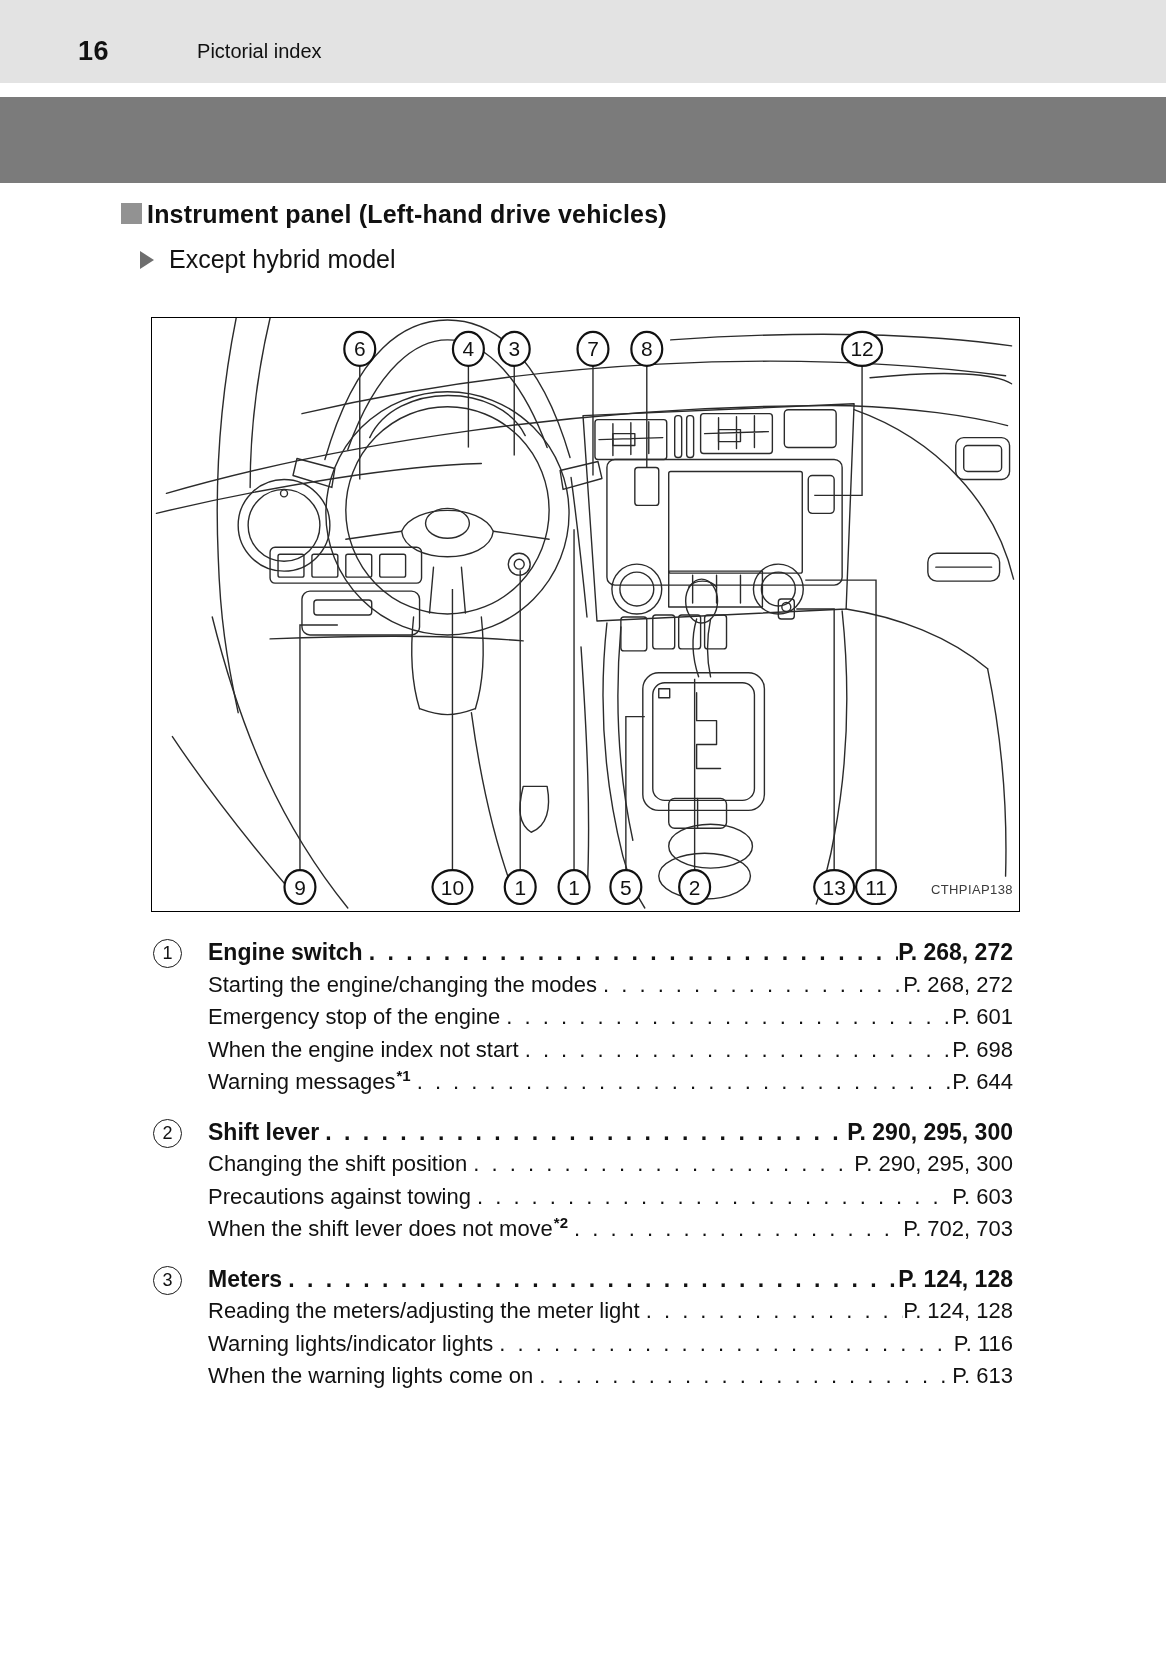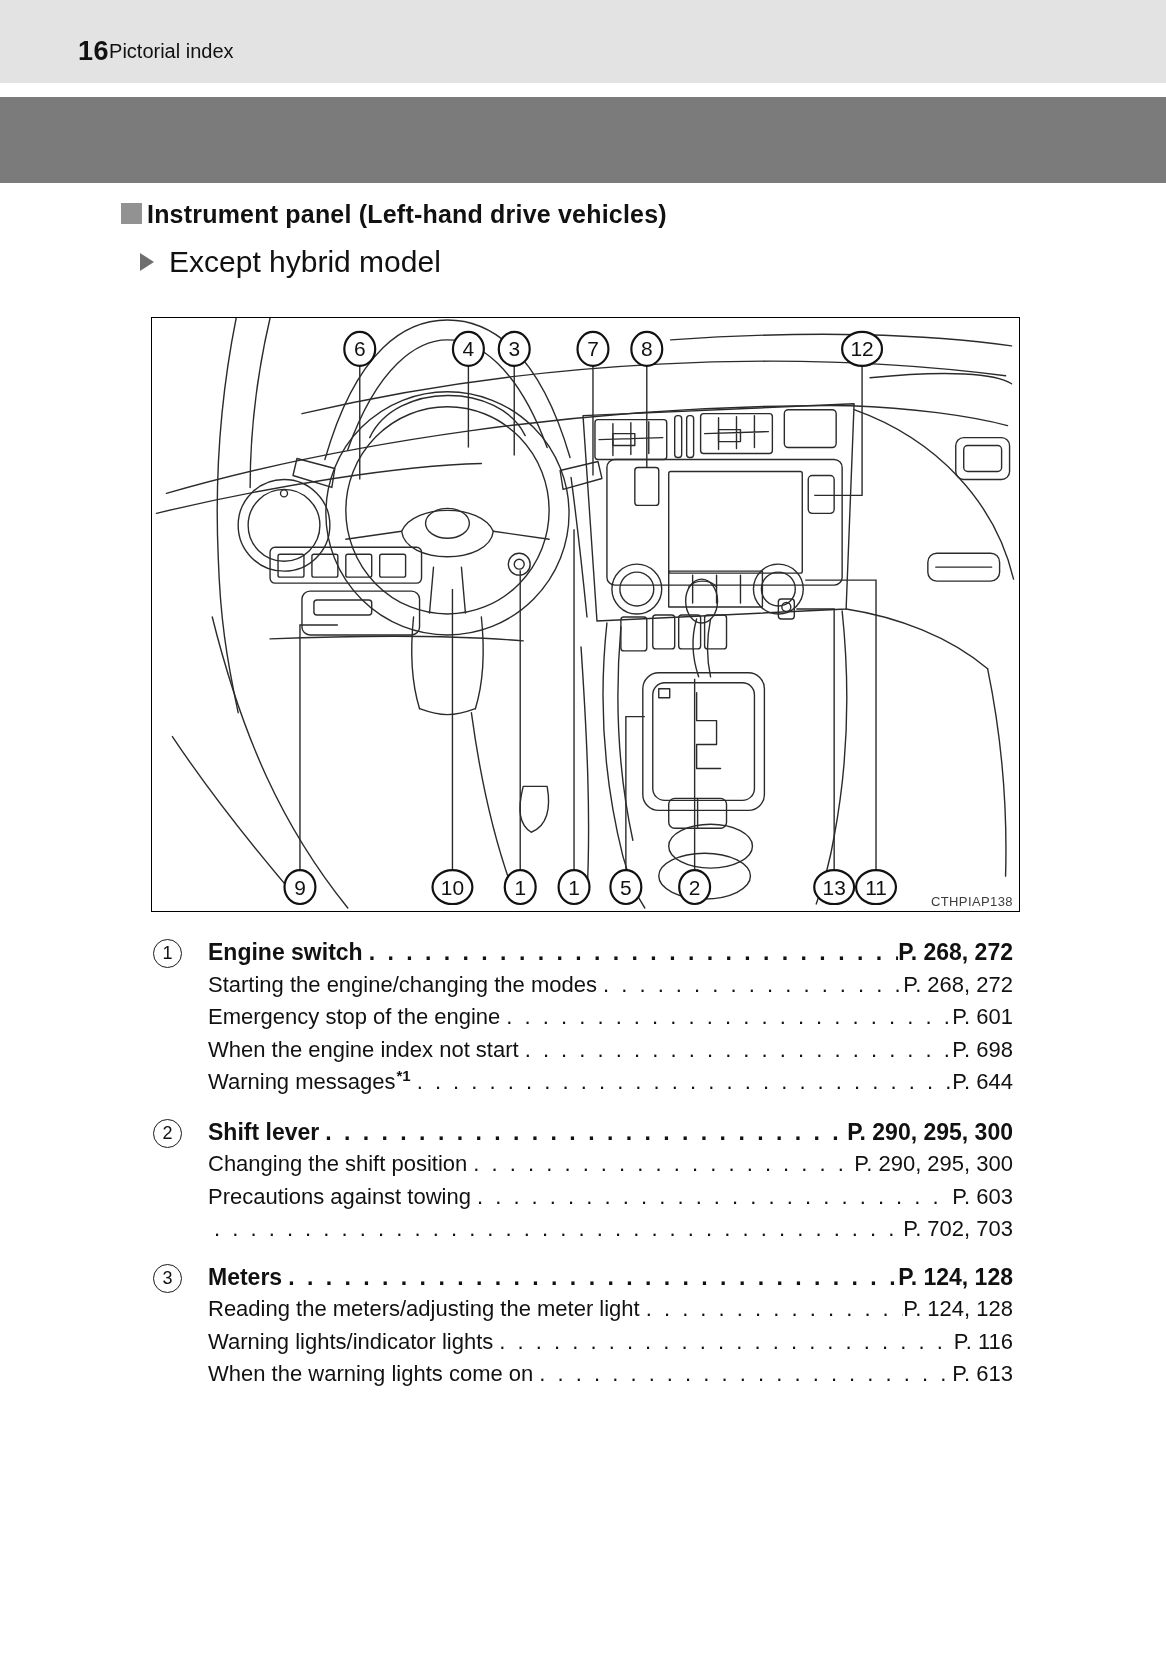--- a/index.html
+++ b/index.html
@@ -6,35 +6,35 @@
   .page{
     position:relative;width:1166px;height:1654px;background:#ffffff;overflow:hidden;
     font-family:"Liberation Sans","DejaVu Sans",sans-serif;color:#111;
   }
   
   .band-light{
     position:absolute;left:0;top:0;width:1166px;height:83px;background:#e3e3e3;
     display:flex;align-items:center;padding-top:20px;box-sizing:border-box;
   }
   .page-num{font-size:27px;font-weight:bold;margin-left:78px;letter-spacing:.5px;}
-  .chapter{font-size:20px;}
+  .chapter{font-size:20px;margin-left:88px;}
   .band-dark{position:absolute;left:0;top:97px;width:1166px;height:86px;background:#7b7b7b;}
 
   
   .sec-title{position:absolute;left:121px;top:200px;display:flex;align-items:flex-start;}
   .sq-bullet{width:21px;height:21px;background:#929292;margin-top:3px;flex:0 0 auto;}
   .sec-title .t{font-size:25px;font-weight:bold;margin-left:5px;letter-spacing:.2px;}
   .sec-sub{position:absolute;left:140px;top:245px;display:flex;align-items:center;}
   .tri-marker{width:0;height:0;border-left:14px solid #6e6e6e;border-top:9px solid transparent;border-bottom:9px solid transparent;flex:0 0 auto;}
-  .sec-sub .t{font-size:30px;margin-left:15px;}
+  .sec-sub .t{font-size:25px;margin-left:15px;}
 
   
   .diagram{position:absolute;left:151px;top:317px;width:869px;height:595px;border:1.5px solid #000;box-sizing:border-box;background:#fff;}
   .diagram svg{display:block;width:100%;height:100%;}
-  .fig-code{position:absolute;right:6px;bottom:2px;font-size:13px;color:#3c3c3c;letter-spacing:.4px;}
+  .fig-code{position:absolute;right:6px;bottom:14px;font-size:13px;color:#3c3c3c;letter-spacing:.4px;}
 
   
   .index{position:absolute;left:153px;top:936px;width:860px;}
   .index-entry{display:flex;margin-bottom:15px;}
   .badge{
     flex:0 0 auto;width:29px;height:29px;border:1.7px solid #1a1a1a;border-radius:50%;
     display:flex;align-items:center;justify-content:center;font-size:18px;margin-top:3px;
     box-sizing:border-box;background:#fff;
   }
   .lines{flex:1;margin-left:26px;min-width:0;}
@@ -301,20 +301,21 @@
             <span class="lbl">Changing the shift position</span>
             <span class="leader">. . . . . . . . . . . . . . . . . . . . . . . . . . . . . . . . . . . . . . . . . . . . . . . . . . . . . . . . . . . . . . . . . . . . . . . . . . . . . . . . . . . . . . . . . . </span>
             <span class="pg">P. 290, 295, 300</span>
           </div>
           <div class="line">
             <span class="lbl">Precautions against towing</span>
             <span class="leader">. . . . . . . . . . . . . . . . . . . . . . . . . . . . . . . . . . . . . . . . . . . . . . . . . . . . . . . . . . . . . . . . . . . . . . . . . . . . . . . . . . . . . . . . . . </span>
             <span class="pg">P. 603</span>
           </div>
           <div class="line">
+            <span class="lbl">When the shift lever does not move<span class="sup">*2</span></span>
             <span class="leader">. . . . . . . . . . . . . . . . . . . . . . . . . . . . . . . . . . . . . . . . . . . . . . . . . . . . . . . . . . . . . . . . . . . . . . . . . . . . . . . . . . . . . . . . . . </span>
             <span class="pg">P. 702, 703</span>
           </div>
         </div>
       </div>
       <div class="index-entry">
         <span class="badge">3</span>
         <div class="lines">
           <div class="line head">
             <span class="lbl">Meters</span>

